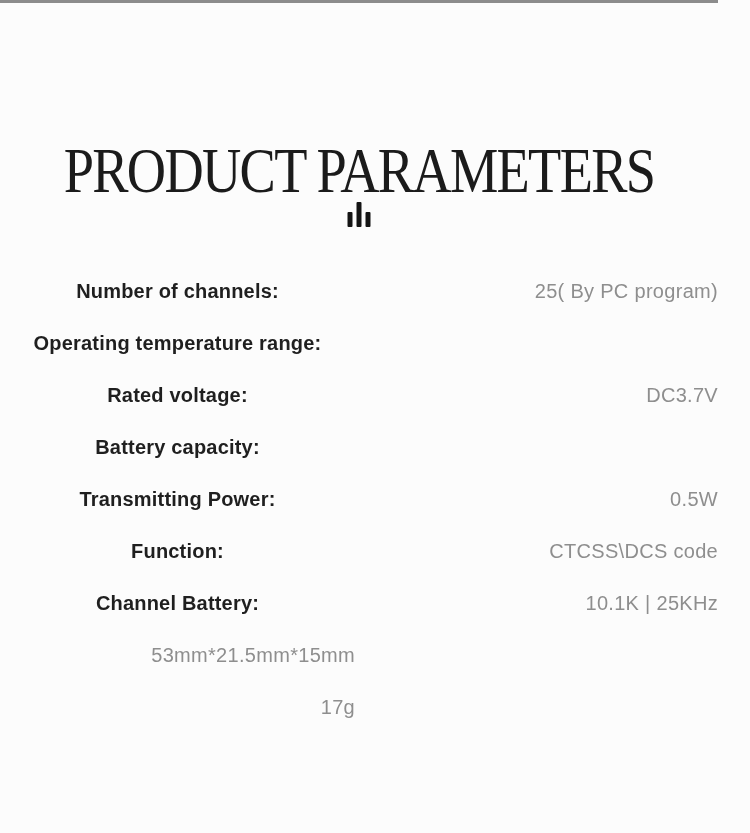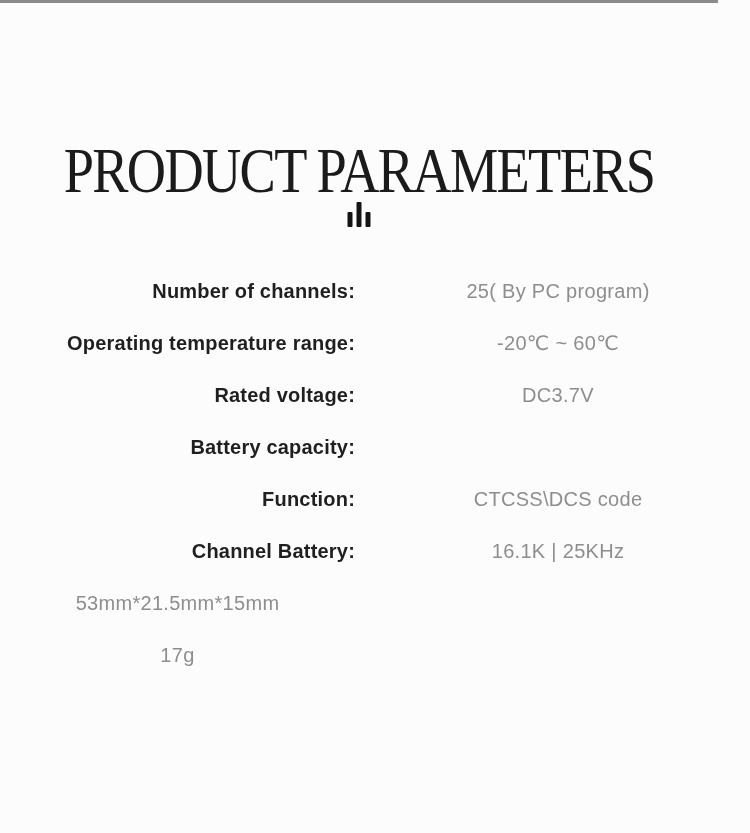--- a/index.html
+++ b/index.html
@@ -59,29 +59,29 @@
     width: 100%;
   }
   .parameter-row {
     display: grid;
     grid-template-columns: 355px 1fr;
     column-gap: 43px;
     align-items: center;
     height: 52px;
   }
   .parameter-label {
-    text-align: right;
+    text-align: center;
     font-size: 20px;
     font-weight: 700;
     color: #1f1f1f;
     letter-spacing: 0.2px;
     white-space: nowrap;
   }
   .parameter-value {
-    text-align: center;
+    text-align: right;
     font-size: 20px;
     font-weight: 400;
     color: #8e8e8e;
     letter-spacing: 0.3px;
     white-space: nowrap;
   }
 </style>
 </head>
 <body>
 
@@ -97,41 +97,44 @@
   </div>
 
   <div class="parameters-list">
     <div class="parameter-row">
       <div class="parameter-label">Number of channels:</div>
       <div class="parameter-value">25( By PC program)</div>
     </div>
 
     <div class="parameter-row">
       <div class="parameter-label">Operating temperature range:</div>
-      <div class="parameter-value">-20℃ ~ 60℃</div>
     </div>
 
     <div class="parameter-row">
       <div class="parameter-label">Rated voltage:</div>
       <div class="parameter-value">DC3.7V</div>
     </div>
 
     <div class="parameter-row">
       <div class="parameter-label">Battery capacity:</div>
     </div>
 
+    <div class="parameter-row">
+      <div class="parameter-label">Transmitting Power:</div>
+      <div class="parameter-value">0.5W</div>
+    </div>
 
     <div class="parameter-row">
       <div class="parameter-label">Function:</div>
       <div class="parameter-value">CTCSS\DCS code</div>
     </div>
 
     <div class="parameter-row">
       <div class="parameter-label">Channel Battery:</div>
-      <div class="parameter-value">16.1K | 25KHz</div>
+      <div class="parameter-value">10.1K | 25KHz</div>
     </div>
 
     <div class="parameter-row">
       <div class="parameter-value">53mm*21.5mm*15mm</div>
     </div>
 
     <div class="parameter-row">
       <div class="parameter-value">17g</div>
     </div>
   </div>

